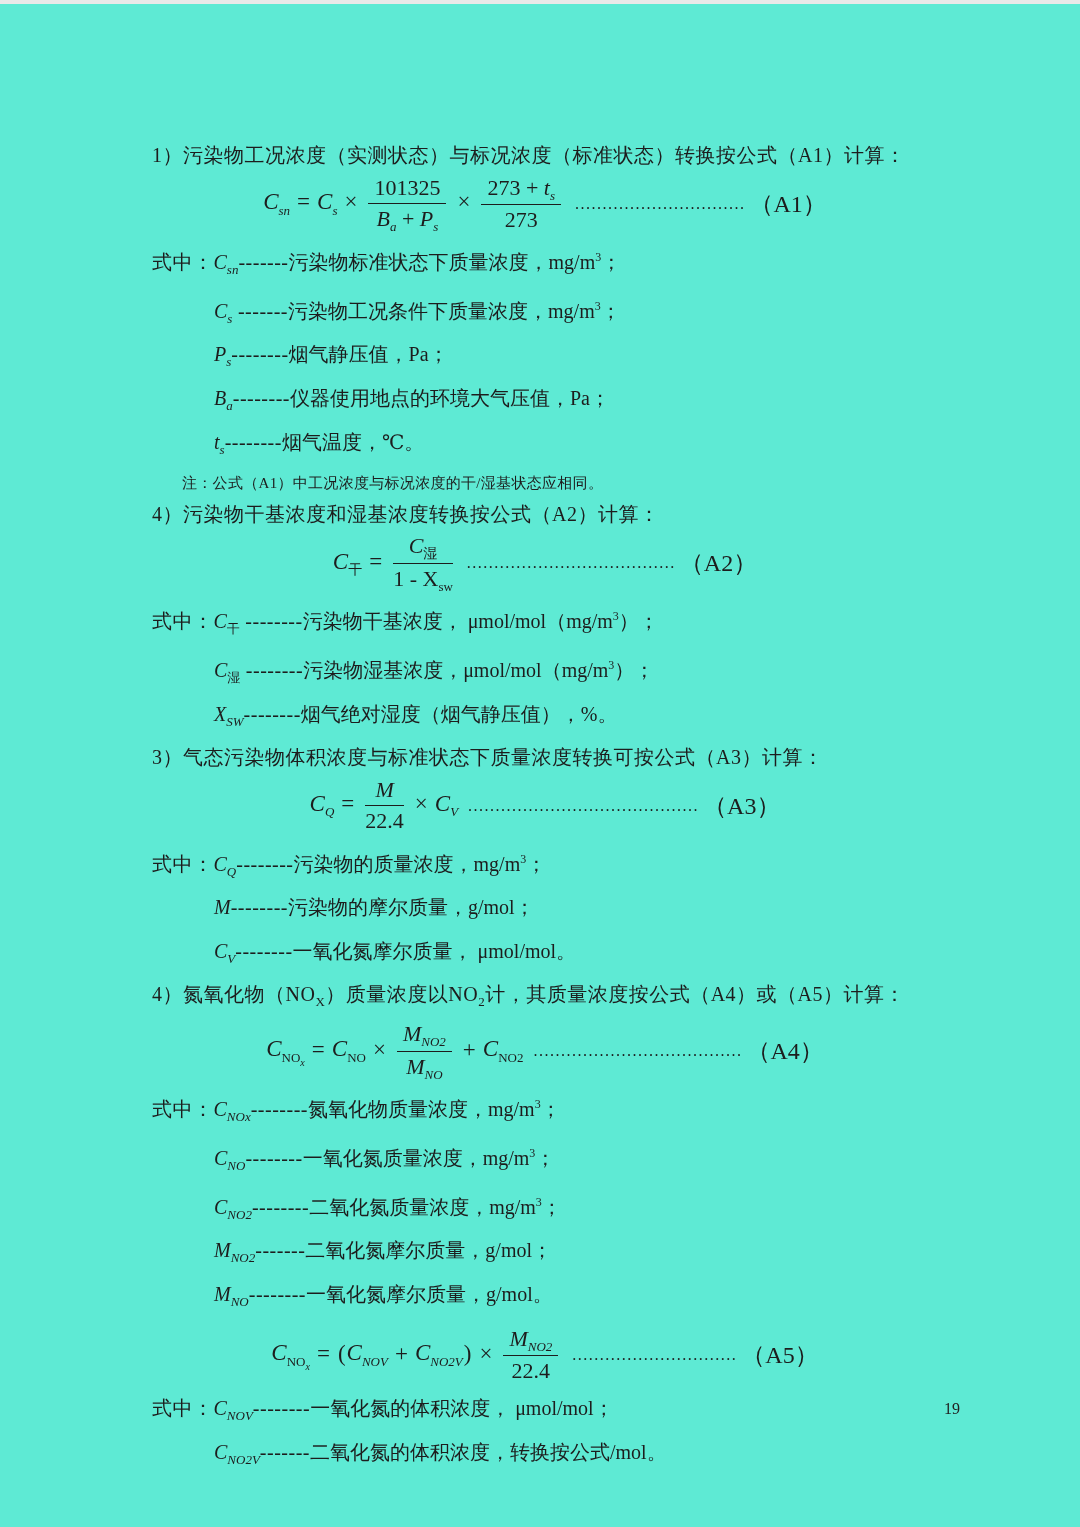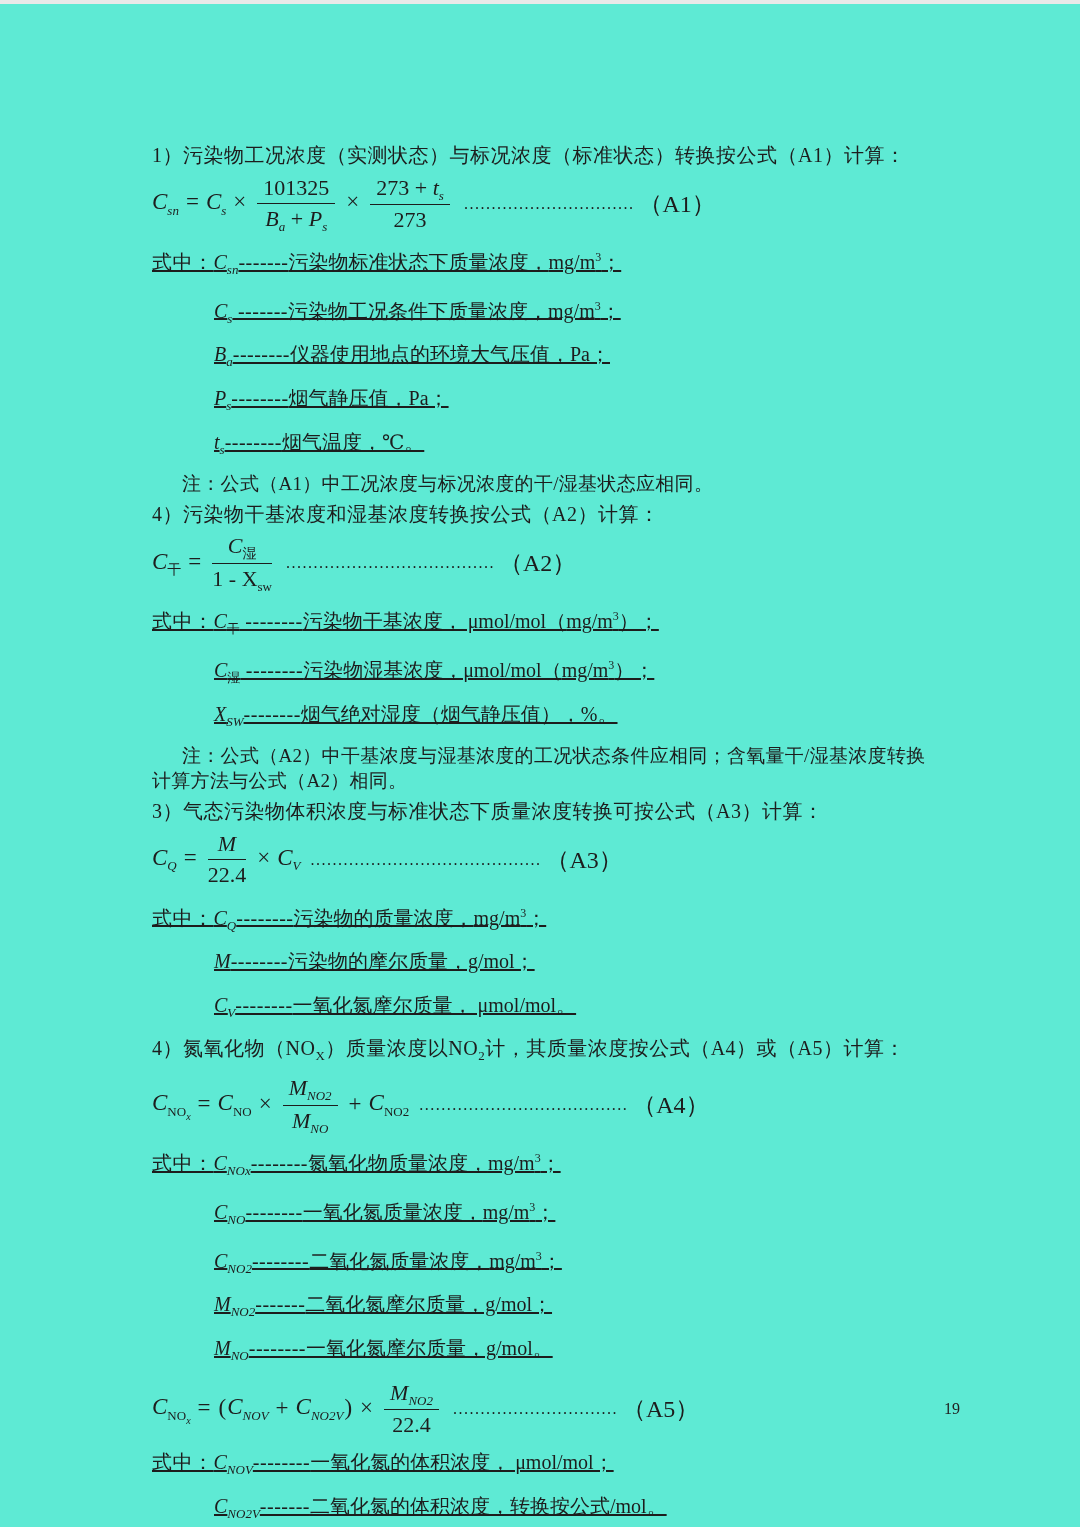--- a/index.html
+++ b/index.html
@@ -16,50 +16,50 @@
     position:absolute; left:152px; top:134px; width:786px;
   }
   
   .para {
     font-size:20px; line-height:28px; margin:3px 0;
     letter-spacing:0.5px;
   }
   .para sub { font-size:13px; }
   
   .formula-row {
-    display:flex; align-items:center; justify-content:flex-start;
+    display:flex; align-items:center; justify-content:center;
     margin:4px 0; min-height:62px;
     font-size:23px;
   }
   .fvar { font-style:italic; font-family:"Liberation Serif",serif; }
   .fsub { font-size:13px; line-height:1; }
   .fsub.it { font-style:italic; }
   .fsub.cn { font-size:14px; font-style:normal; }
   .fsubsub { font-size:10px; font-style:italic; }
   .fop { margin:0 7px; }
   .fparen { margin:0 1px; }
   .frac { display:inline-block; text-align:center; vertical-align:middle; margin:0 4px; font-size:22px; }
   .frac .num { display:block; border-bottom:1.6px solid #1d1d1d; padding:0 6px 2px; }
   .frac .den { display:block; padding-top:2px; }
   .dots { font-size:16px; letter-spacing:1.5px; margin:0 4px 0 10px; white-space:nowrap; overflow:hidden; }
   .ftag { font-size:24px; white-space:nowrap; }
   
   .def-row {
-    font-size:20px; line-height:36px; white-space:nowrap;text-decoration:underline;
+    font-size:20px; line-height:36px; white-space:nowrap;
   }
   .def-row.indent { padding-left:62px; }
   .def-row .where { letter-spacing:0.5px; }
   .def-row .var { font-style:italic; }
   .def-row sub { font-size:13px; font-style:italic; }
   .def-row sub.cn { font-size:13px; font-style:normal; }
   .def-row .dashes { letter-spacing:0.5px; }
   .def-row sup { font-size:12px; }
   
   .note {
-    font-size:19px; line-height:25px; margin:3px 0 4px 0;
+    font-size:15px; line-height:25px; margin:3px 0 4px 0;
     text-indent:30px; letter-spacing:0.3px;
   }
   
   .page-number {
     position:absolute; top:1396px; left:944px;
     font-size:16px; color:#222;
     font-family:"Liberation Serif","DejaVu Serif",serif;
   }
 </style>
 </head>
@@ -73,41 +73,40 @@
     <div class="formula-row">
       <span>
         <span class="fvar">C</span><sub class="fsub it">sn</sub><span class="fop">=</span><span class="fvar">C</span><sub class="fsub it">s</sub><span class="fop">×</span><span class="frac"><span class="num">101325</span><span class="den"><span class="fvar">B</span><sub class="fsub it">a</sub> <span>+</span> <span class="fvar">P</span><sub class="fsub it">s</sub></span></span><span class="fop">×</span><span class="frac"><span class="num"><span>273 + </span><span class="fvar">t</span><sub class="fsub it">s</sub></span><span class="den">273</span></span>
       </span>
       <span class="dots">...............................</span>
       <span class="ftag">（A1）</span>
     </div>
 
     <div class="def-row"><span class="where">式中：</span><span class="var">C</span><sub>sn</sub><span class="dashes">-------</span><span>污染物标准状态下质量浓度，</span><span>mg/m</span><sup>3</sup><span>；</span></div>
     <div class="def-row indent"><span class="var">C</span><sub>s</sub><span class="dashes"> -------</span><span>污染物工况条件下质量浓度，</span><span>mg/m</span><sup>3</sup><span>；</span></div>
+    <div class="def-row indent"><span class="var">P</span><sub>s</sub><span class="dashes">--------</span><span>烟气静压值，Pa；</span></div>
     <div class="def-row indent"><span class="var">B</span><sub>a</sub><span class="dashes">--------</span><span>仪器使用地点的环境大气压值，Pa；</span></div>
-    <div class="def-row indent"><span class="var">P</span><sub>s</sub><span class="dashes">--------</span><span>烟气静压值，Pa；</span></div>
     <div class="def-row indent"><span class="var">t</span><sub>s</sub><span class="dashes">--------</span><span>烟气温度，℃。</span></div>
 
     <div class="note">注：公式（A1）中工况浓度与标况浓度的干/湿基状态应相同。</div>
 
     <div class="para">4）污染物干基浓度和湿基浓度转换按公式（A2）计算：</div>
 
     <div class="formula-row">
       <span>
         <span class="fvar">C</span><sub class="fsub cn">干</sub><span class="fop">=</span><span class="frac"><span class="num"><span class="fvar">C</span><sub class="fsub cn">湿</sub></span><span class="den"><span>1 - </span><span>X</span><sub class="fsub">sw</sub></span></span>
       </span>
       <span class="dots">......................................</span>
       <span class="ftag">（A2）</span>
     </div>
 
     <div class="def-row"><span class="where">式中：</span><span class="var">C</span><sub class="cn">干</sub><span class="dashes"> --------</span><span>污染物干基浓度， μmol/mol（</span><span>mg/m</span><sup>3</sup><span>）；</span></div>
     <div class="def-row indent"><span class="var">C</span><sub class="cn">湿</sub><span class="dashes"> --------</span><span>污染物湿基浓度，μmol/mol（</span><span>mg/m</span><sup>3</sup><span>）；</span></div>
     <div class="def-row indent"><span class="var">X</span><sub>SW</sub><span class="dashes">--------</span><span>烟气绝对湿度（烟气静压值），%。</span></div>
 
-    <div class="note">注：公式（A2）中干基浓度与湿基浓度的工况状态条件应相同；含氧量干/湿基浓度转换计算方法与公式（A2）相同。</div>
 
     <div class="para">3）气态污染物体积浓度与标准状态下质量浓度转换可按公式（A3）计算：</div>
 
     <div class="formula-row">
       <span>
         <span class="fvar">C</span><sub class="fsub it">Q</sub><span class="fop">=</span><span class="frac"><span class="num fvar">M</span><span class="den">22.4</span></span><span class="fop">×</span><span class="fvar">C</span><sub class="fsub it">V</sub>
       </span>
       <span class="dots">..........................................</span>
       <span class="ftag">（A3）</span>
     </div>

